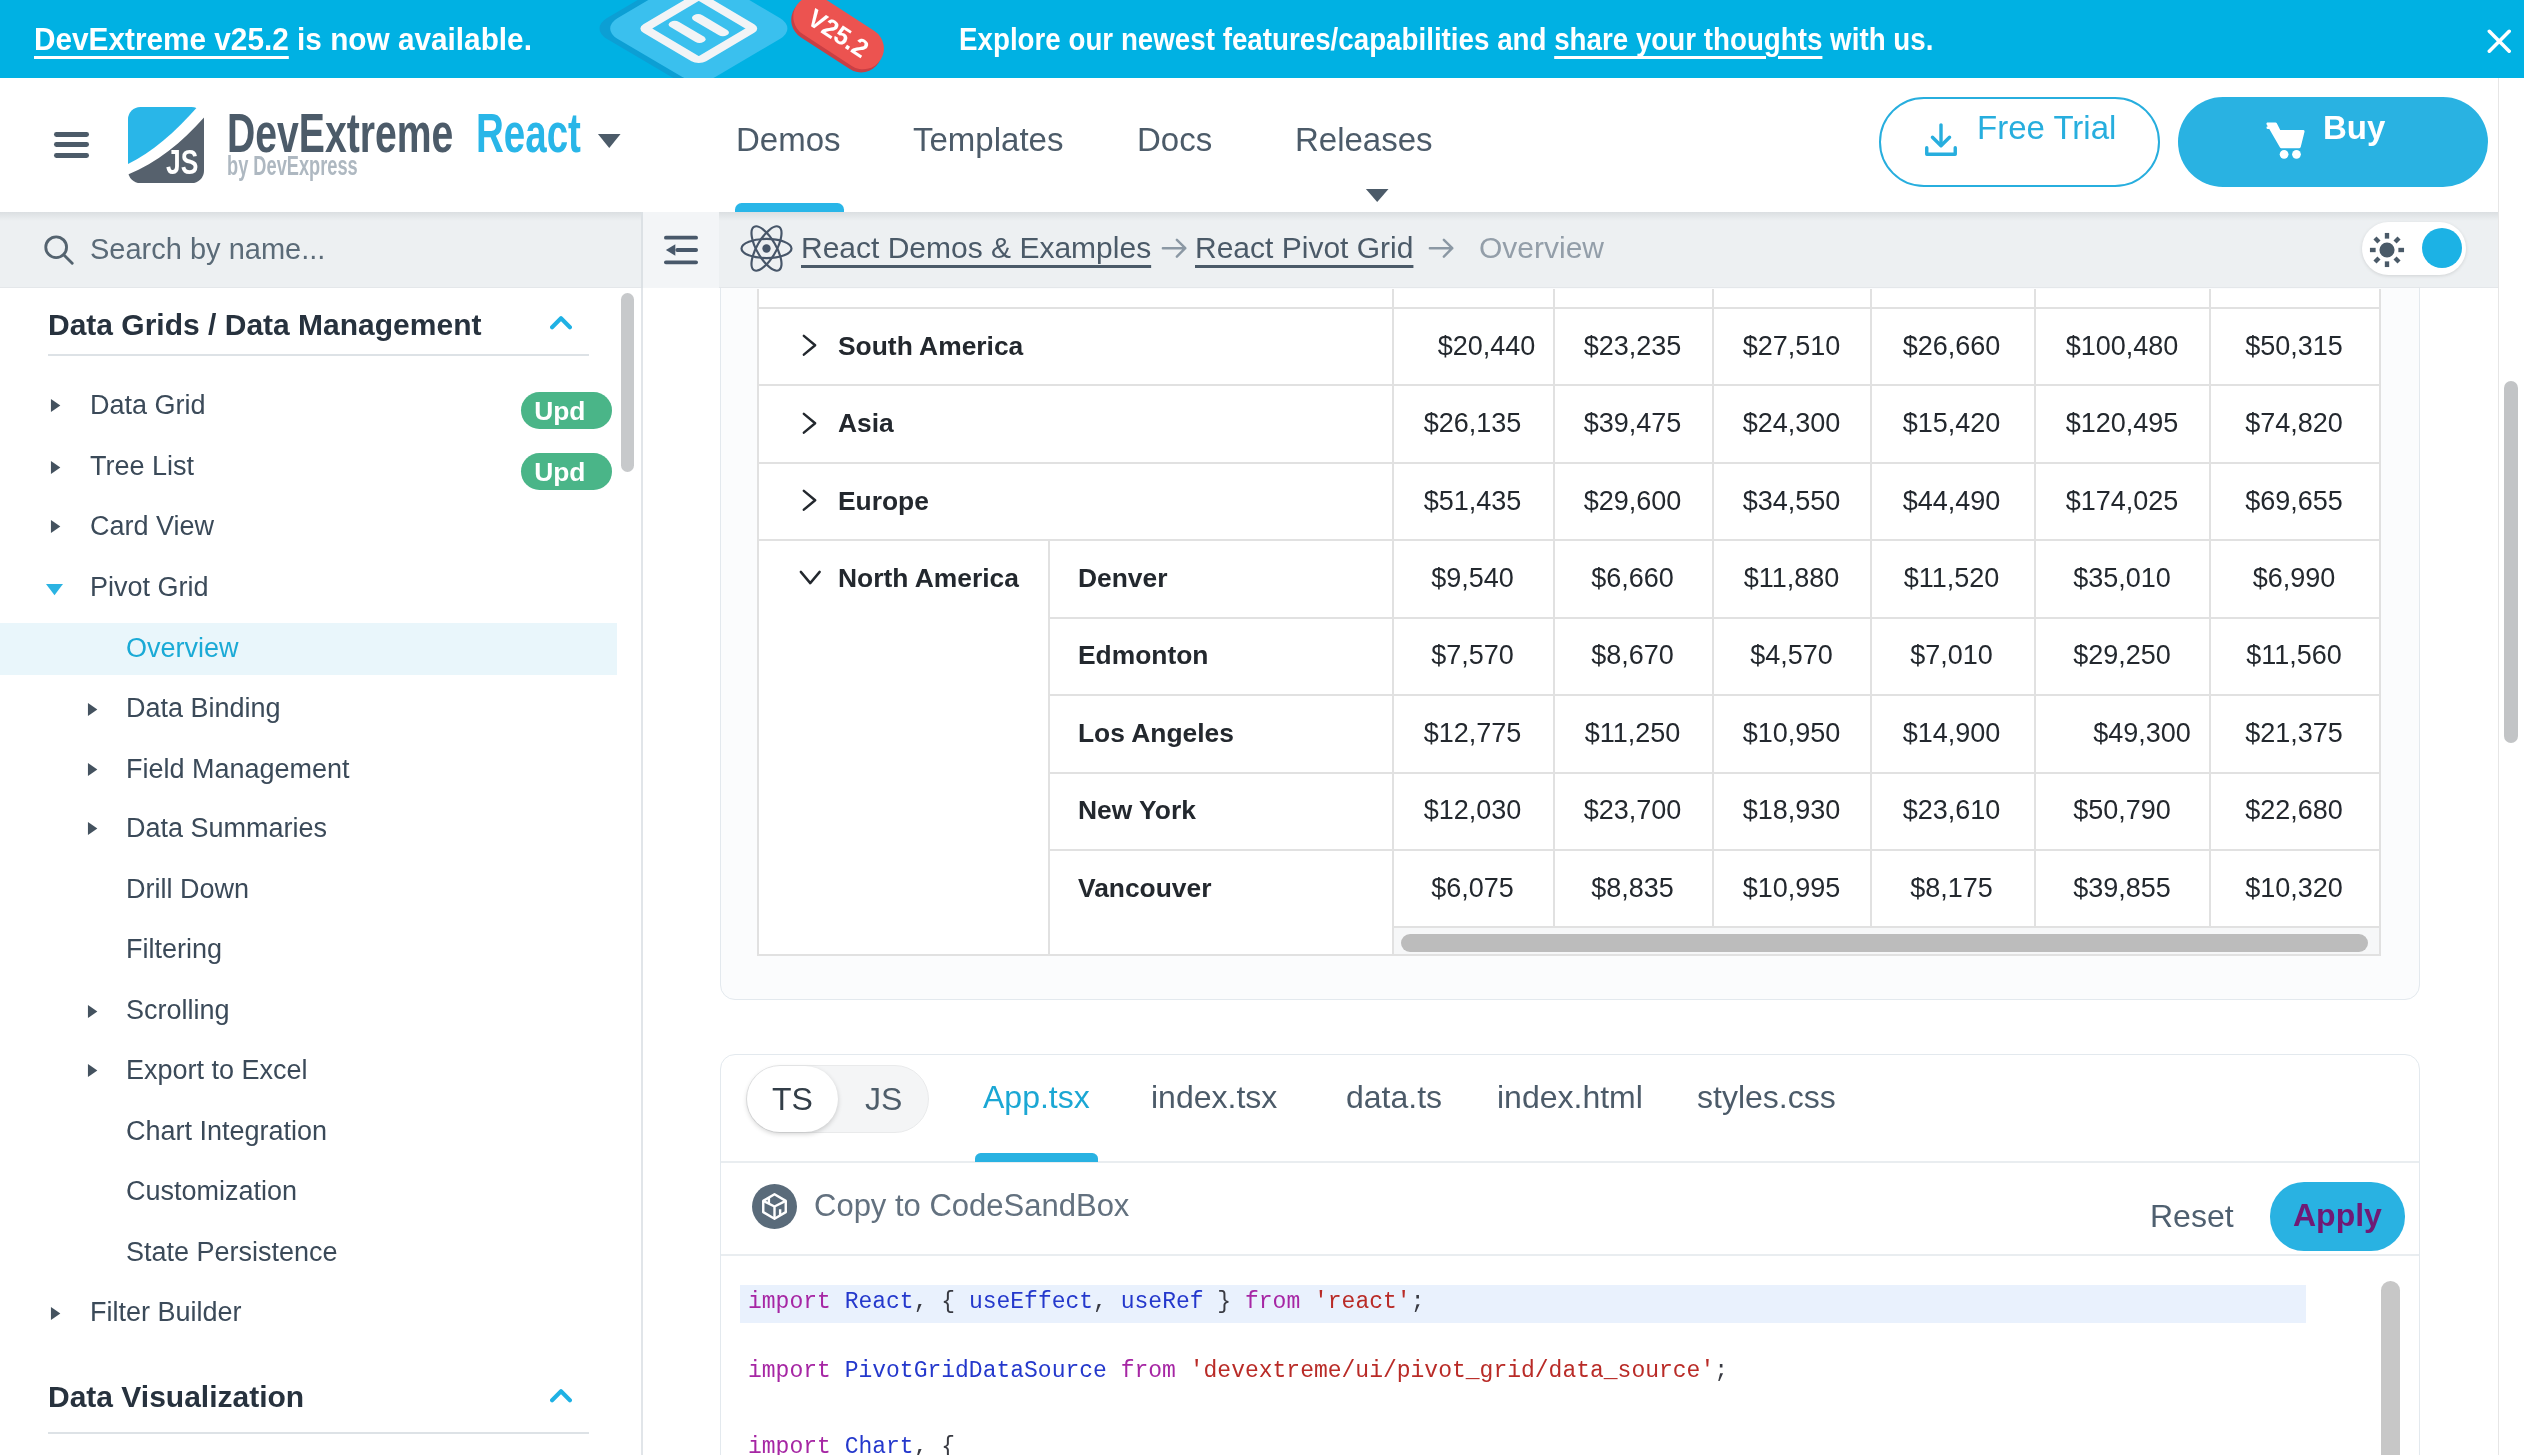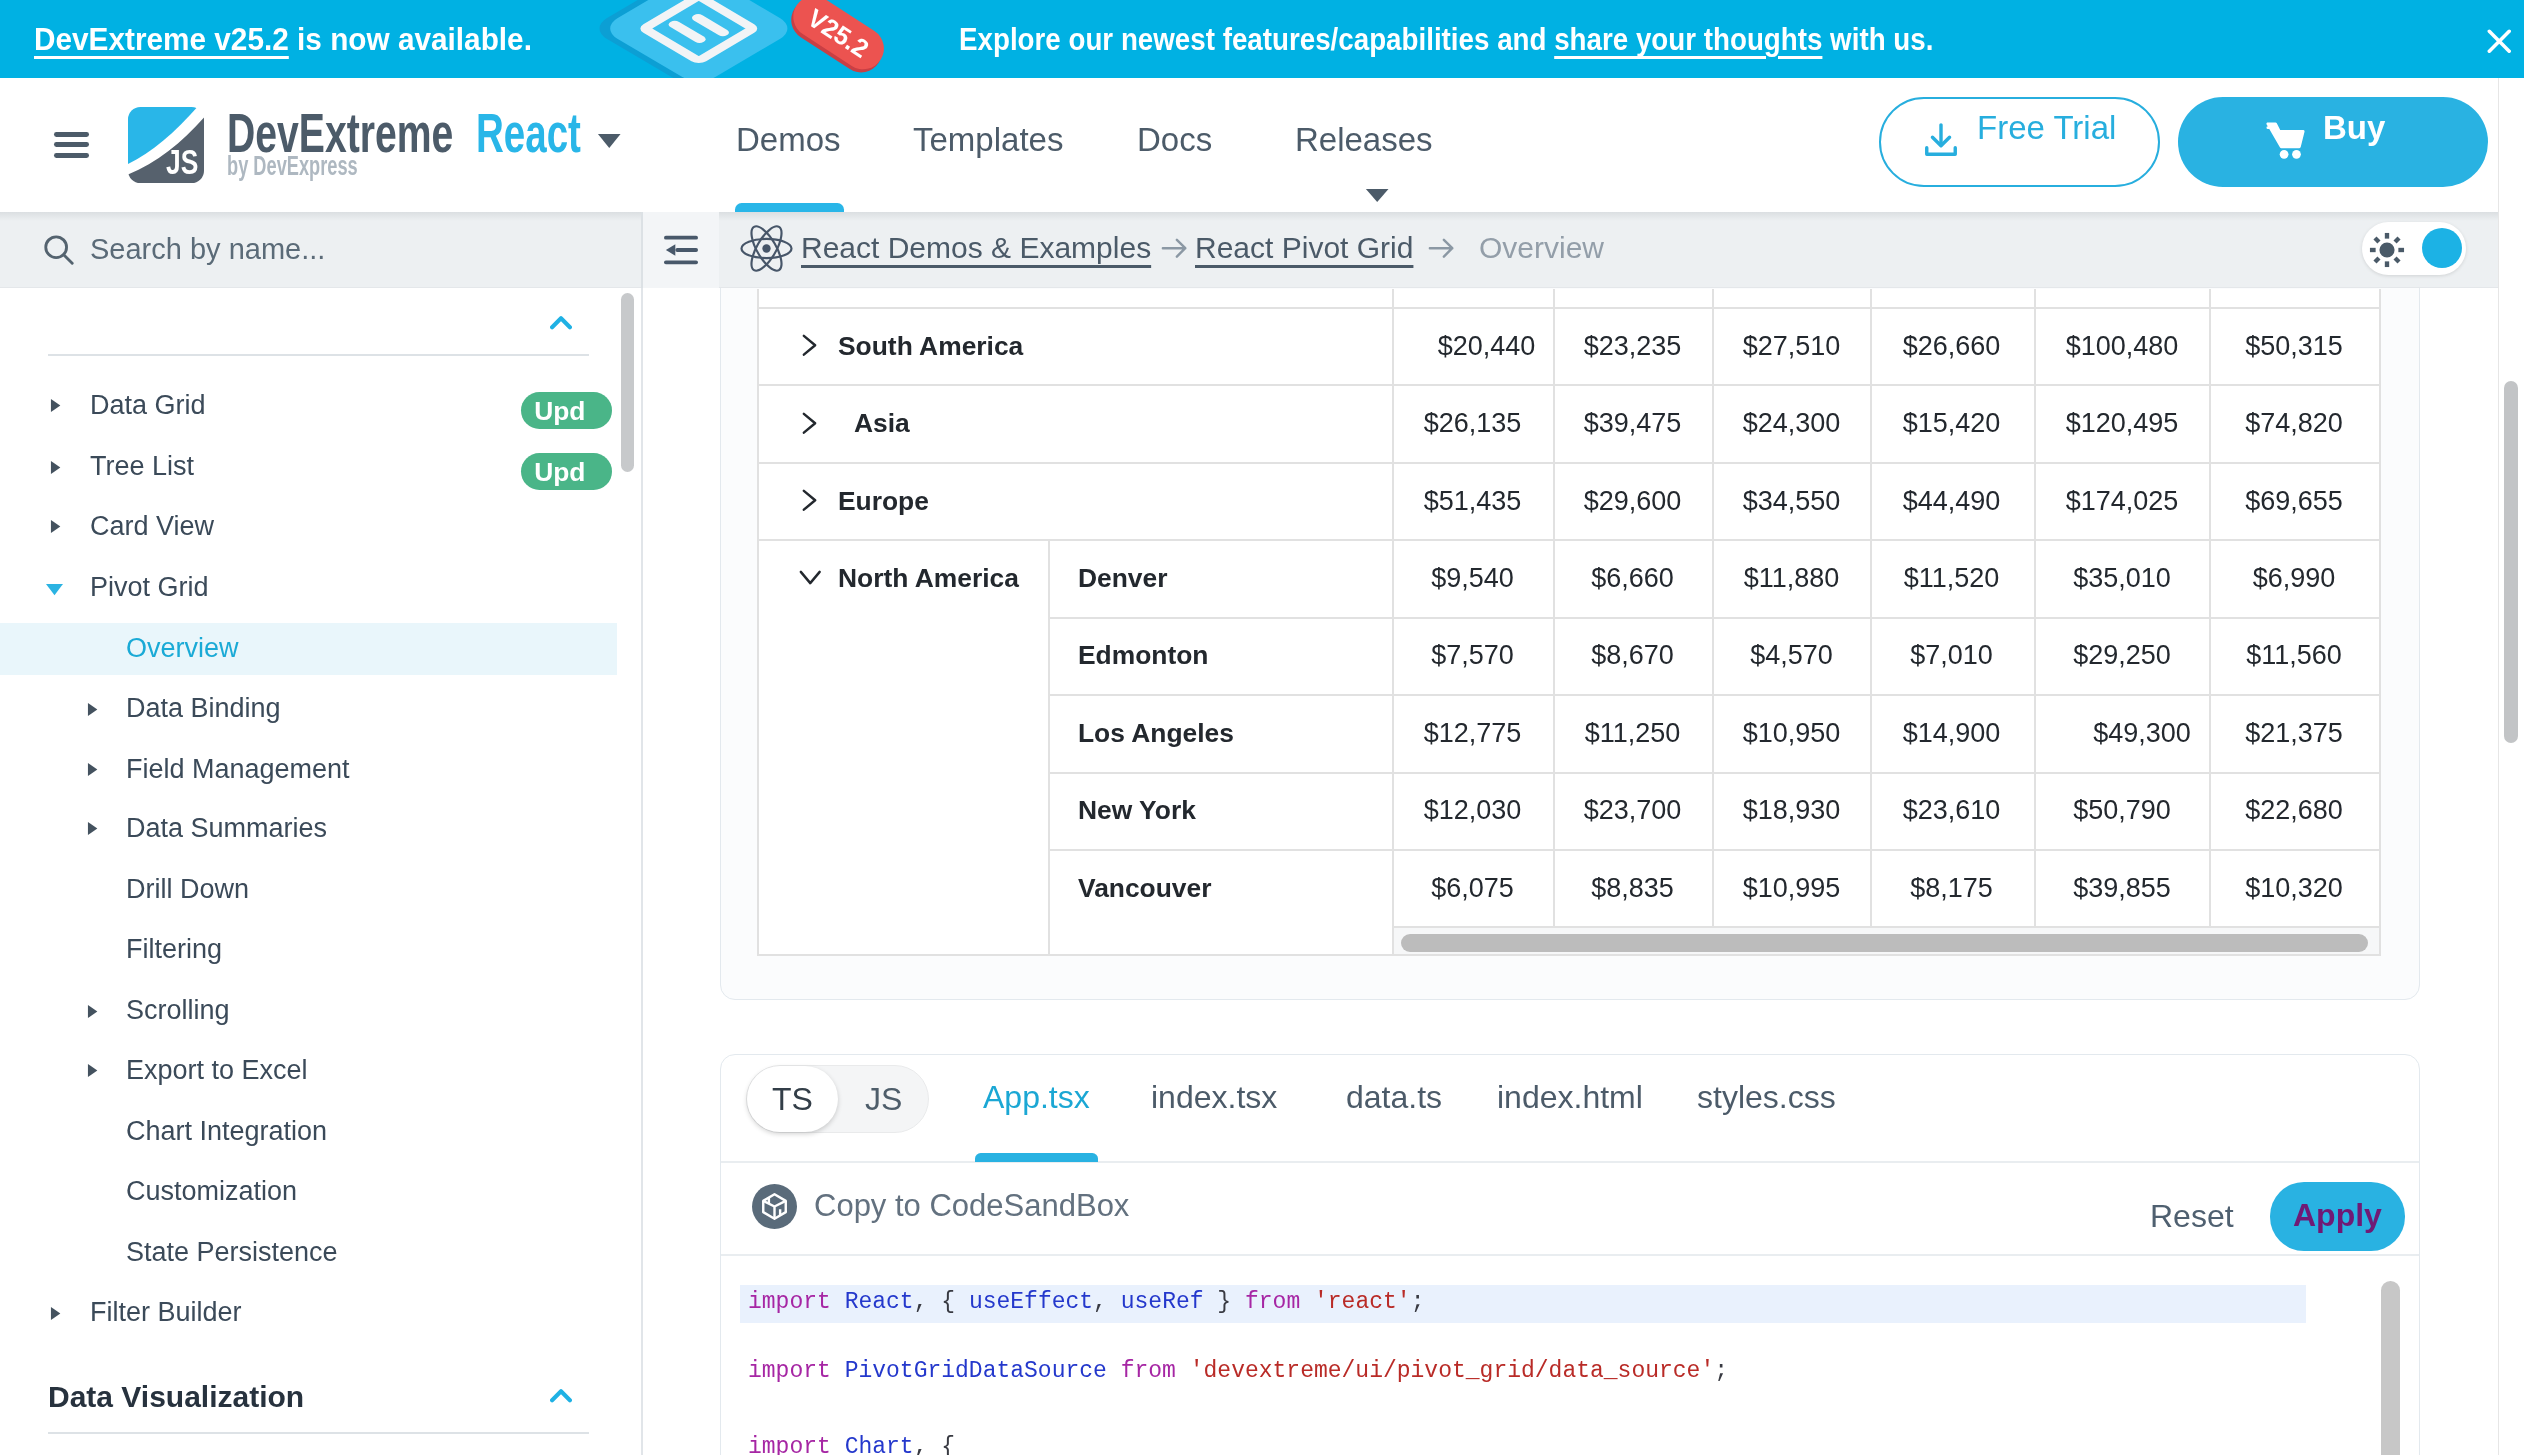--- a/index.html
+++ b/index.html
@@ -76,21 +76,21 @@
 <div class="vb" style="left:1622px;top:0;height:667px;"></div>
 <div class="abs" style="left:637px;top:639px;width:985px;height:25.5px;background:#f6f7f8;"></div>
 <div class="abs" style="left:644px;top:645px;width:967px;height:18px;background:#bcbcbc;border-radius:9px;"></div>
 <svg class="abs" style="left:44px;top:44px;" width="17" height="24.5" viewBox="0 0 18 26">
       <path d="M3,3 L15,13 L3,23" fill="none" stroke="#23282e" stroke-width="2.6" stroke-linecap="round" stroke-linejoin="round"></path>
     </svg>
 <div class="lbl" style="left:81px;top:38px;">South America</div>
 <svg class="abs" style="left:44px;top:122px;" width="17" height="24.5" viewBox="0 0 18 26">
       <path d="M3,3 L15,13 L3,23" fill="none" stroke="#23282e" stroke-width="2.6" stroke-linecap="round" stroke-linejoin="round"></path>
     </svg>
-<div class="lbl" style="left:81px;top:115px;margin-left:16px;">Asia</div>
+<div class="lbl" style="left:81px;top:115px;">Asia</div>
 <svg class="abs" style="left:44px;top:199px;" width="17" height="24.5" viewBox="0 0 18 26">
       <path d="M3,3 L15,13 L3,23" fill="none" stroke="#23282e" stroke-width="2.6" stroke-linecap="round" stroke-linejoin="round"></path>
     </svg>
 <div class="lbl" style="left:81px;top:193px;">Europe</div>
 <svg class="abs" style="left:41px;top:280px;" width="24.5" height="17" viewBox="0 0 26 18">
       <path d="M3,3 L13,15 L23,3" fill="none" stroke="#23282e" stroke-width="2.6" stroke-linecap="round" stroke-linejoin="round"></path>
     </svg>
 <div class="lbl" style="left:81px;top:270px;">North America</div>
 <div class="lbl" style="left:321px;top:270px;">Denver</div>
 <div class="lbl" style="left:321px;top:347px;">Edmonton</div>
@@ -142,20 +142,21 @@
 <div class="v" style="left:635px;top:580px;width:161px;">$6,075</div>
 <div class="v" style="left:796px;top:580px;width:159px;">$8,835</div>
 <div class="v" style="left:955px;top:580px;width:159px;">$10,995</div>
 <div class="v" style="left:1113px;top:580px;width:163px;">$8,175</div>
 <div class="v" style="left:1277px;top:580px;width:176px;">$39,855</div>
 <div class="v" style="left:1452px;top:580px;width:170px;">$10,320</div>
 </div>
 
 <div class="abs" id="sidebar" style="left:0;top:288px;width:641px;height:1168px;background:#fff;">
 
+  <div class="txt" style="left:48px;top:20px;font-size:30px;font-weight:bold;color:#27323e;">Data Grids / Data Management</div>
   <svg class="abs" style="left:550px;top:27px;" width="22" height="15" viewBox="0 0 23 16">
       <path d="M2,13 L11.5,3.5 L21,13" fill="none" stroke="#1fb1e4" stroke-width="4.4" stroke-linecap="round" stroke-linejoin="round"></path>
     </svg>
   <div class="abs" style="left:48px;top:66px;width:541px;height:1.9px;background:#dde2e6;"></div>
 
   <div class="abs" style="left:0px;top:335px;width:617px;height:52px;background:#e9f6fb;"></div>
 
   <div class="txt" style="left:90px;top:102px;font-size:27px;color:#3b4a59;">Data Grid</div>
   <div class="txt" style="left:90px;top:163px;font-size:27px;color:#3b4a59;">Tree List</div>
   <div class="txt" style="left:90px;top:223px;font-size:27px;color:#3b4a59;">Card View</div>

